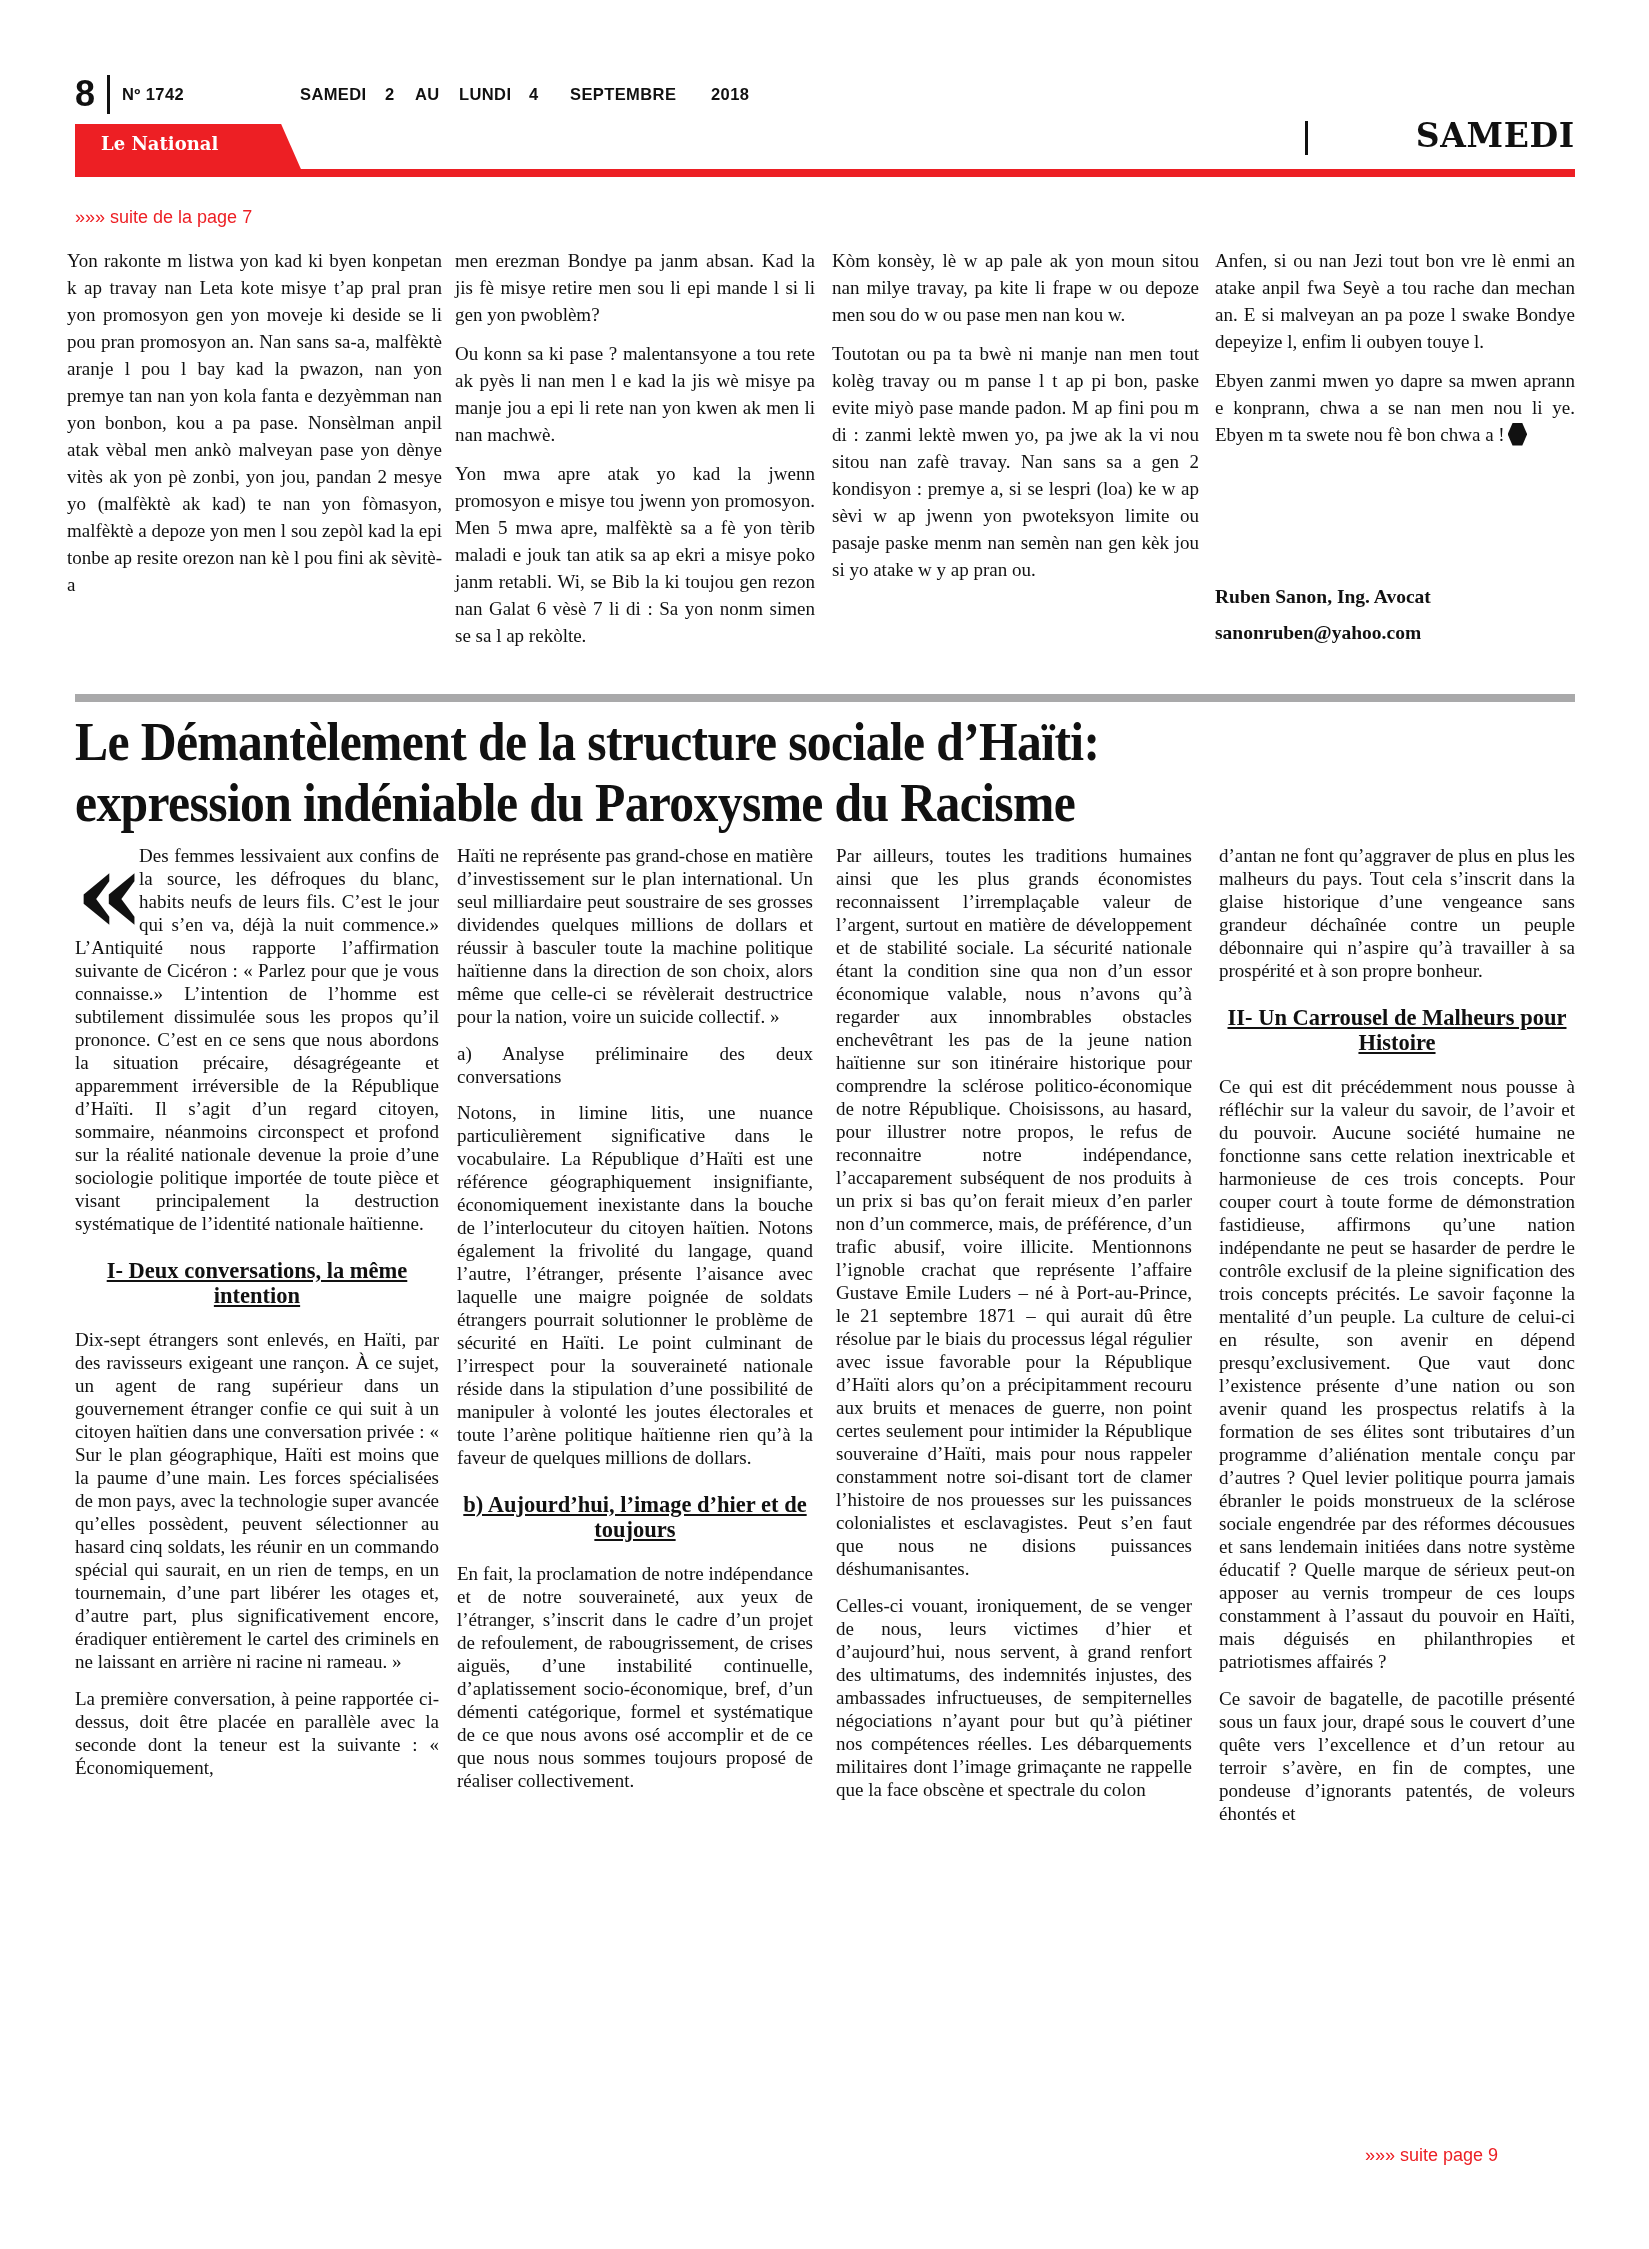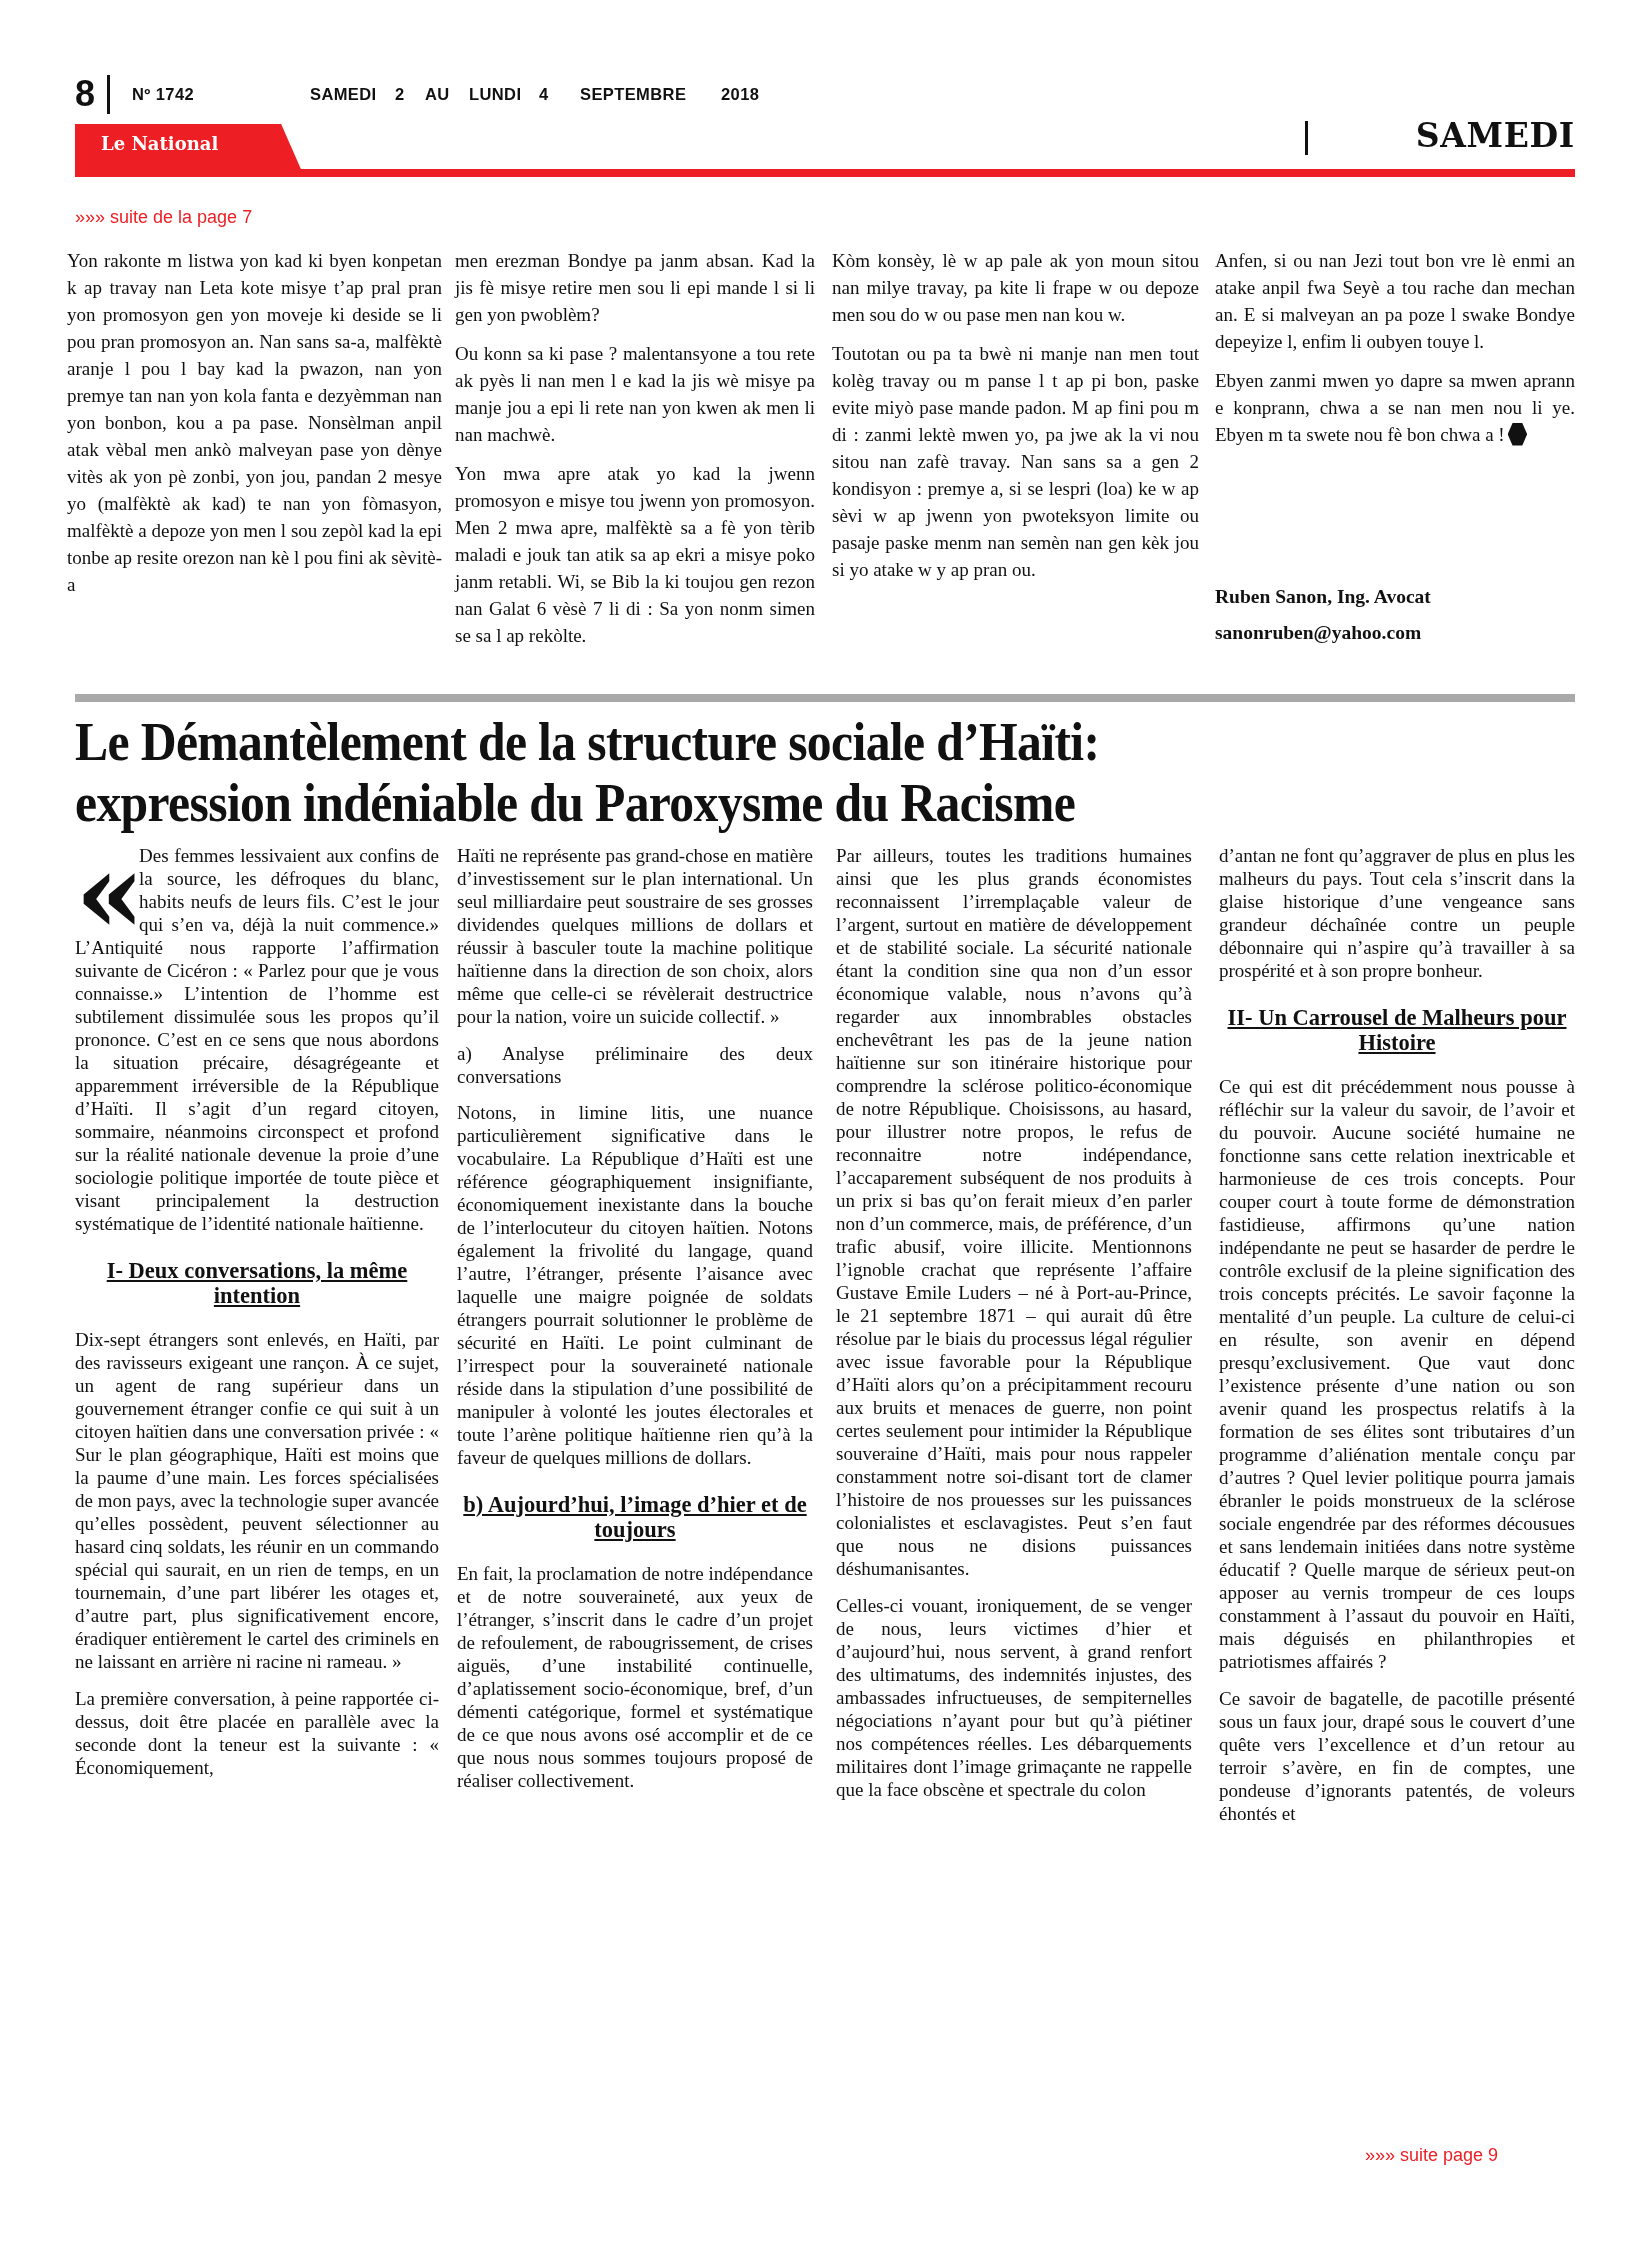--- a/index.html
+++ b/index.html
@@ -1,21 +1,21 @@
 <!DOCTYPE html>
 <html style="font-size:12px"><head>
 <meta charset="utf-8">
 <style>
   * { margin: 0; padding: 0; box-sizing: border-box; }
   html, body { width: 1650px; height: 2250px; background: #ffffff; overflow: hidden; }
   body { position: relative; font-family: "Liberation Serif", serif; color: #111; }
 
   .header-pagenum { position: absolute; left: 75px; top: 75px; font-family: "Liberation Sans", sans-serif; font-weight: bold; font-size: 36px; line-height: 37px; }
   .header-rule-v { position: absolute; left: 107px; top: 75px; width: 3px; height: 39px; background: #111; }
-  .header-meta { position: absolute; top: 85px; font-family: "Liberation Sans", sans-serif; font-weight: bold; font-size: 16.5px; letter-spacing: 0.4px; margin-left: 10px; }
+  .header-meta { position: absolute; top: 85px; font-family: "Liberation Sans", sans-serif; font-weight: bold; font-size: 16.5px; letter-spacing: 0.4px; }
   .brand-band { position: absolute; left: 75px; top: 124px; width: 229px; height: 52px; background: #ed1f24; clip-path: polygon(0 0, 90% 0, 100% 100%, 0 100%); }
   .brand-text { position: absolute; left: 101px; top: 133px; color: #fff; font-family: "DejaVu Serif", serif; font-weight: bold; font-size: 18px; }
   .brand-line { position: absolute; left: 75px; top: 169px; width: 1500px; height: 7.5px; background: #ed1f24; }
   .section-divider { position: absolute; left: 1305px; top: 121px; width: 3px; height: 34px; background: #111; }
   .section-title { position: absolute; right: 75px; top: 116px; font-family: "DejaVu Serif", serif; font-weight: bold; font-size: 33px; letter-spacing: 0.7px; }
 
   .continued-from { position: absolute; left: 75px; top: 207px; color: #ed1f24; font-family: "Liberation Sans", sans-serif; font-size: 18px; }
 
   .col { position: absolute; text-align: justify; font-size: 19px; line-height: 27px; }
   .col p { margin-bottom: 12px; }
@@ -63,21 +63,21 @@
 <div class="section-title">SAMEDI</div>
 
 <div class="continued-from">»»» suite de la page  7</div>
 
 <div class="col top-col c1">
   <p>Yon rakonte m listwa yon kad ki byen konpetan k ap travay nan Leta kote misye t’ap pral pran yon promosyon gen yon moveje ki deside se li pou pran promosyon an. Nan sans sa-a, malfèktè aranje l pou l bay kad la pwazon, nan yon premye tan nan yon kola fanta e dezyèmman nan yon bonbon, kou a pa pase. Nonsèlman anpil atak vèbal men ankò malveyan pase yon dènye vitès ak yon pè zonbi, yon jou, pandan 2 mesye yo (malfèktè ak kad) te nan yon fòmasyon, malfèktè a depoze yon men l sou zepòl kad la epi tonbe ap resite orezon nan kè l pou fini ak sèvitè-a</p>
 </div>
 <div class="col top-col c2">
   <p>men erezman Bondye pa janm absan. Kad la jis fè misye retire men sou li epi mande l si li gen yon pwoblèm?</p>
   <p>Ou konn sa ki pase ? malentansyone a tou rete ak pyès li nan men l e kad la jis wè misye pa manje jou a epi li rete nan yon kwen ak men li nan machwè.</p>
-  <p>Yon mwa apre atak yo kad la jwenn promosyon e misye tou jwenn yon promosyon. Men 2 mwa apre, malfèktè sa a fè yon tèrib maladi e jouk tan atik sa ap ekri a misye poko janm retabli. Wi, se Bib la ki toujou gen rezon nan Galat 6 vèsè 7 li di : Sa yon nonm simen se sa l ap rekòlte.</p>
+  <p>Yon mwa apre atak yo kad la jwenn promosyon e misye tou jwenn yon promosyon. Men 5 mwa apre, malfèktè sa a fè yon tèrib maladi e jouk tan atik sa ap ekri a misye poko janm retabli. Wi, se Bib la ki toujou gen rezon nan Galat 6 vèsè 7 li di : Sa yon nonm simen se sa l ap rekòlte.</p>
 </div>
 <div class="col top-col c3">
   <p>Kòm konsèy, lè w ap pale ak yon moun sitou nan milye travay, pa kite li frape w ou depoze men sou do w ou pase men nan kou w.</p>
   <p>Toutotan ou pa ta bwè ni manje nan men tout kolèg travay ou m panse l t ap pi bon, paske evite miyò pase mande padon.  M ap fini pou m di : zanmi lektè mwen yo, pa jwe ak la vi nou sitou nan zafè travay. Nan sans sa a gen 2 kondisyon :  premye a, si se lespri (loa) ke w ap sèvi w ap jwenn yon pwoteksyon limite ou pasaje paske menm nan semèn nan gen kèk jou si yo atake w y ap pran ou.</p>
 </div>
 <div class="col top-col c4">
   <p>Anfen, si ou nan Jezi tout bon vre lè enmi an atake anpil fwa Seyè a tou rache dan mechan an. E si malveyan an pa poze l swake Bondye depeyize l, enfim li oubyen touye l.</p>
   <p><span>Ebyen zanmi mwen yo dapre sa mwen aprann e konprann, chwa a se nan men nou li ye. Ebyen m ta swete nou fè bon chwa a !</span><span class="end-mark"></span></p>
 </div>
 <div class="signature" style="top:586px">Ruben Sanon, Ing. Avocat</div>

